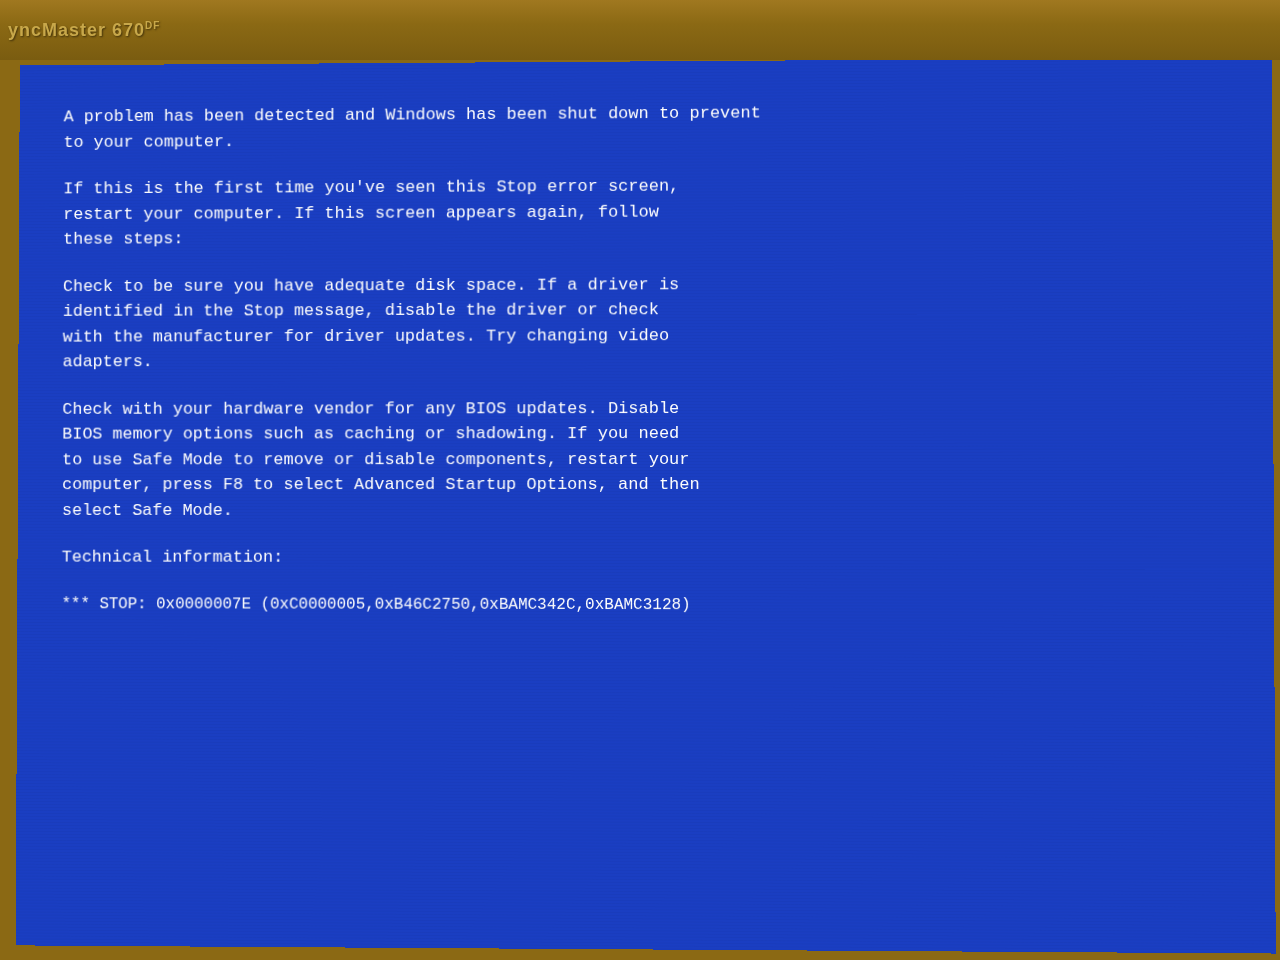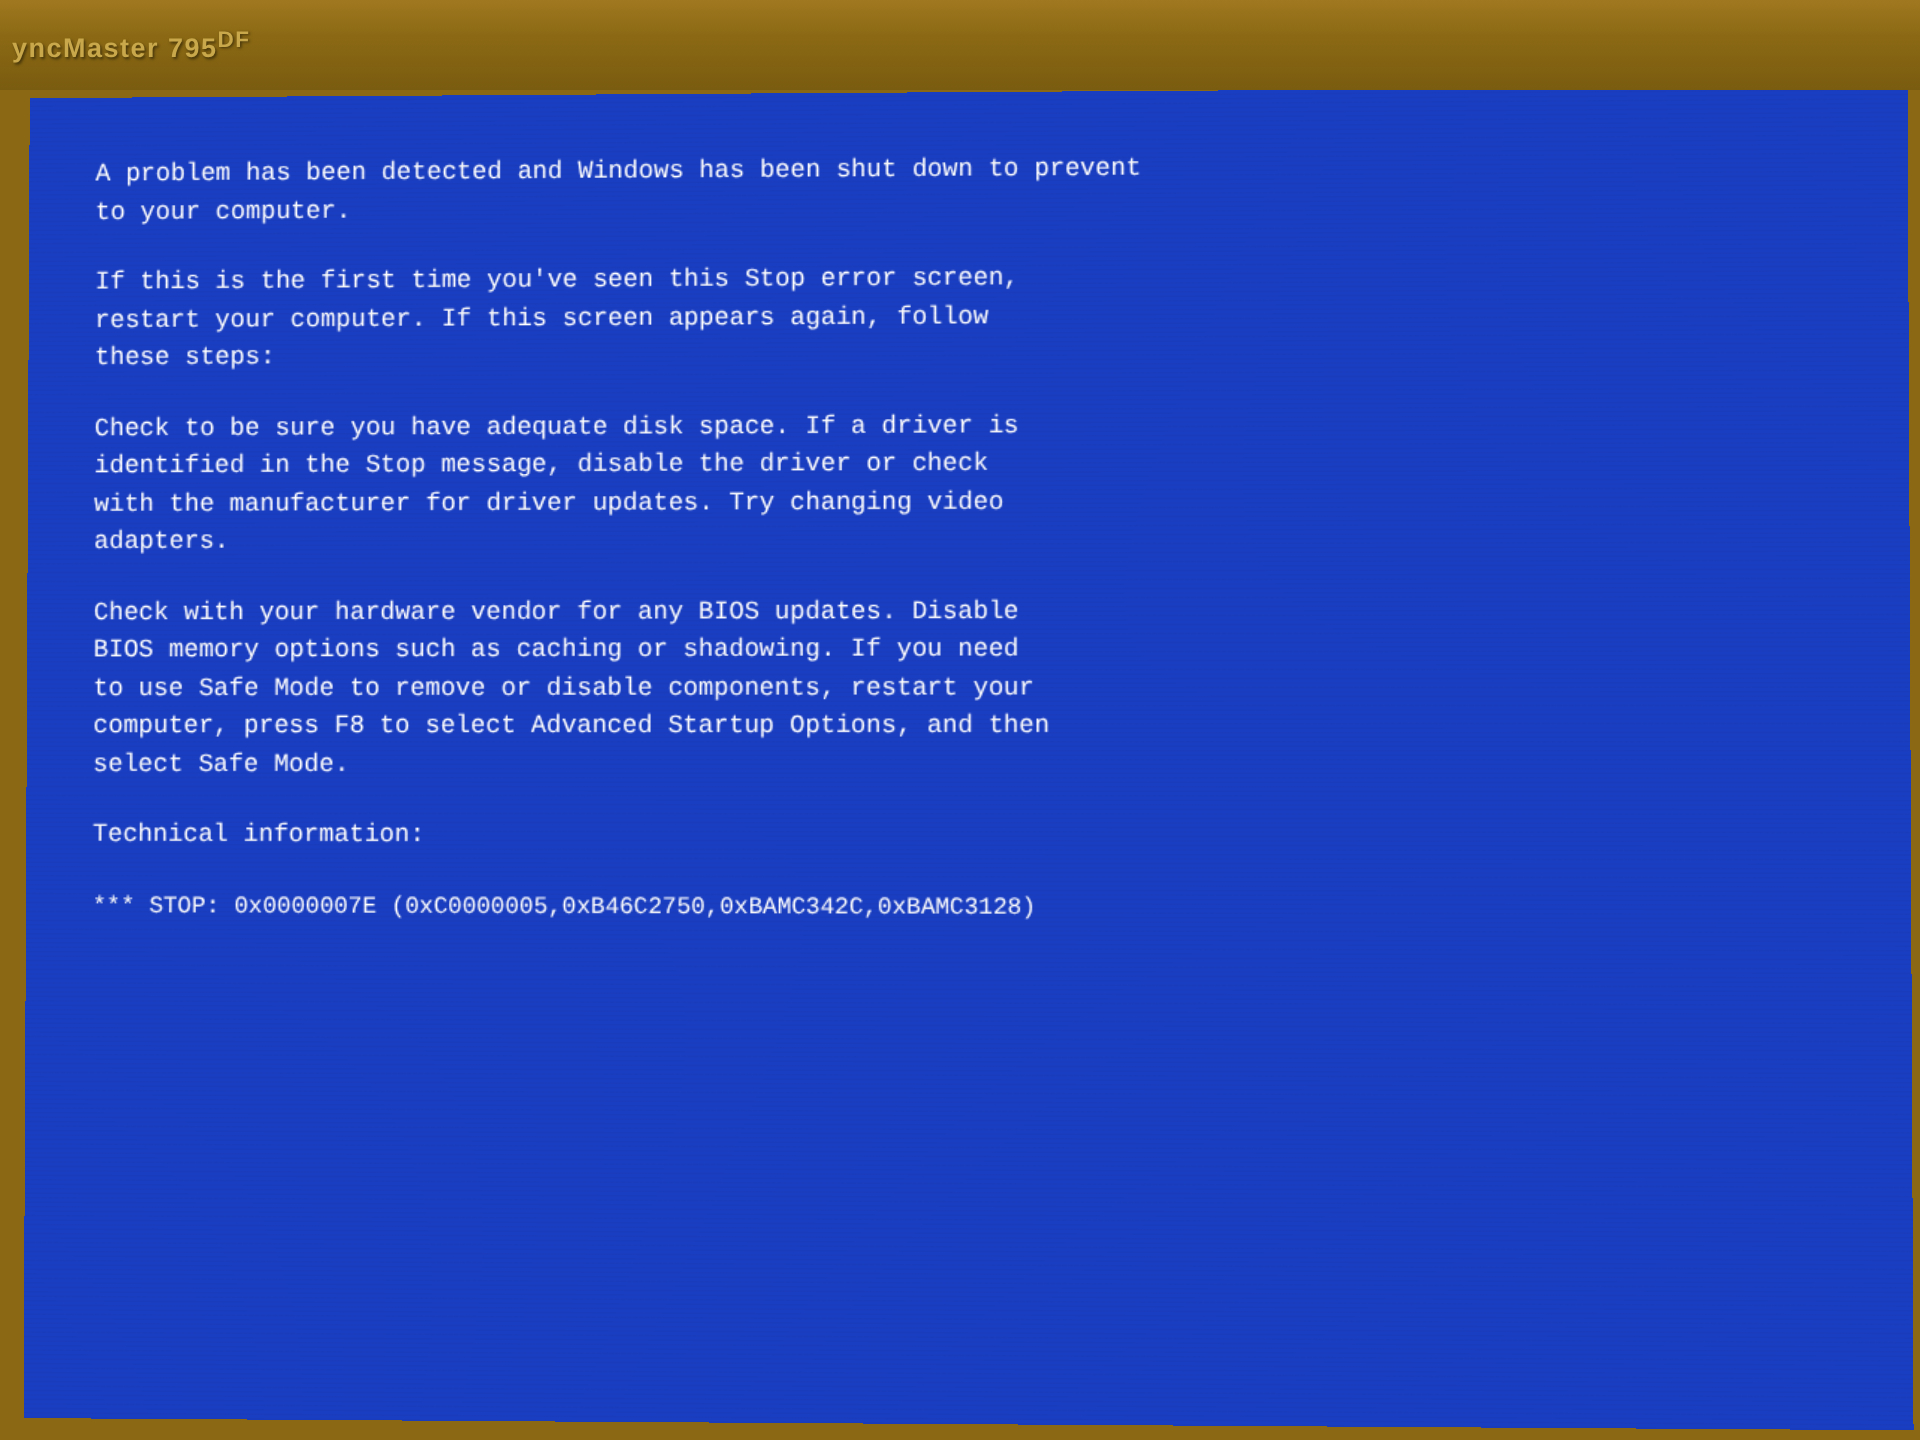--- a/index.html
+++ b/index.html
@@ -33,21 +33,21 @@
     .monitor-label {
       color: #c8a84a;
       font-size: 18px;
       font-weight: bold;
       letter-spacing: 1px;
       font-family: Arial, sans-serif;
       text-shadow: 1px 1px 2px rgba(0,0,0,0.5);
     }
 
     .monitor-label .small {
-      font-size: 15px;
+      font-size: 10px;
       vertical-align: super;
     }
 
     .screen {
       position: absolute;
       top: 60px;
       left: 12px;
       right: 12px;
       bottom: 12px;
       background-color: #1a3ec2;
@@ -98,21 +98,21 @@
       );
       pointer-events: none;
       z-index: 5;
     }
   </style>
 </head>
 <body>
 
 <div class="monitor-bezel">
   <span class="monitor-label">
-    <span>yncMaster 795</span><span class="small">DF</span>
+    <span>yncMaster 670</span><span class="small">DF</span>
   </span>
 </div>
 
 <div class="screen">
   <div class="bsod-content">
 
     <div class="bsod-paragraph">
       <p>A problem has been detected and Windows has been shut down to prevent
 to your computer.</p>
     </div>

